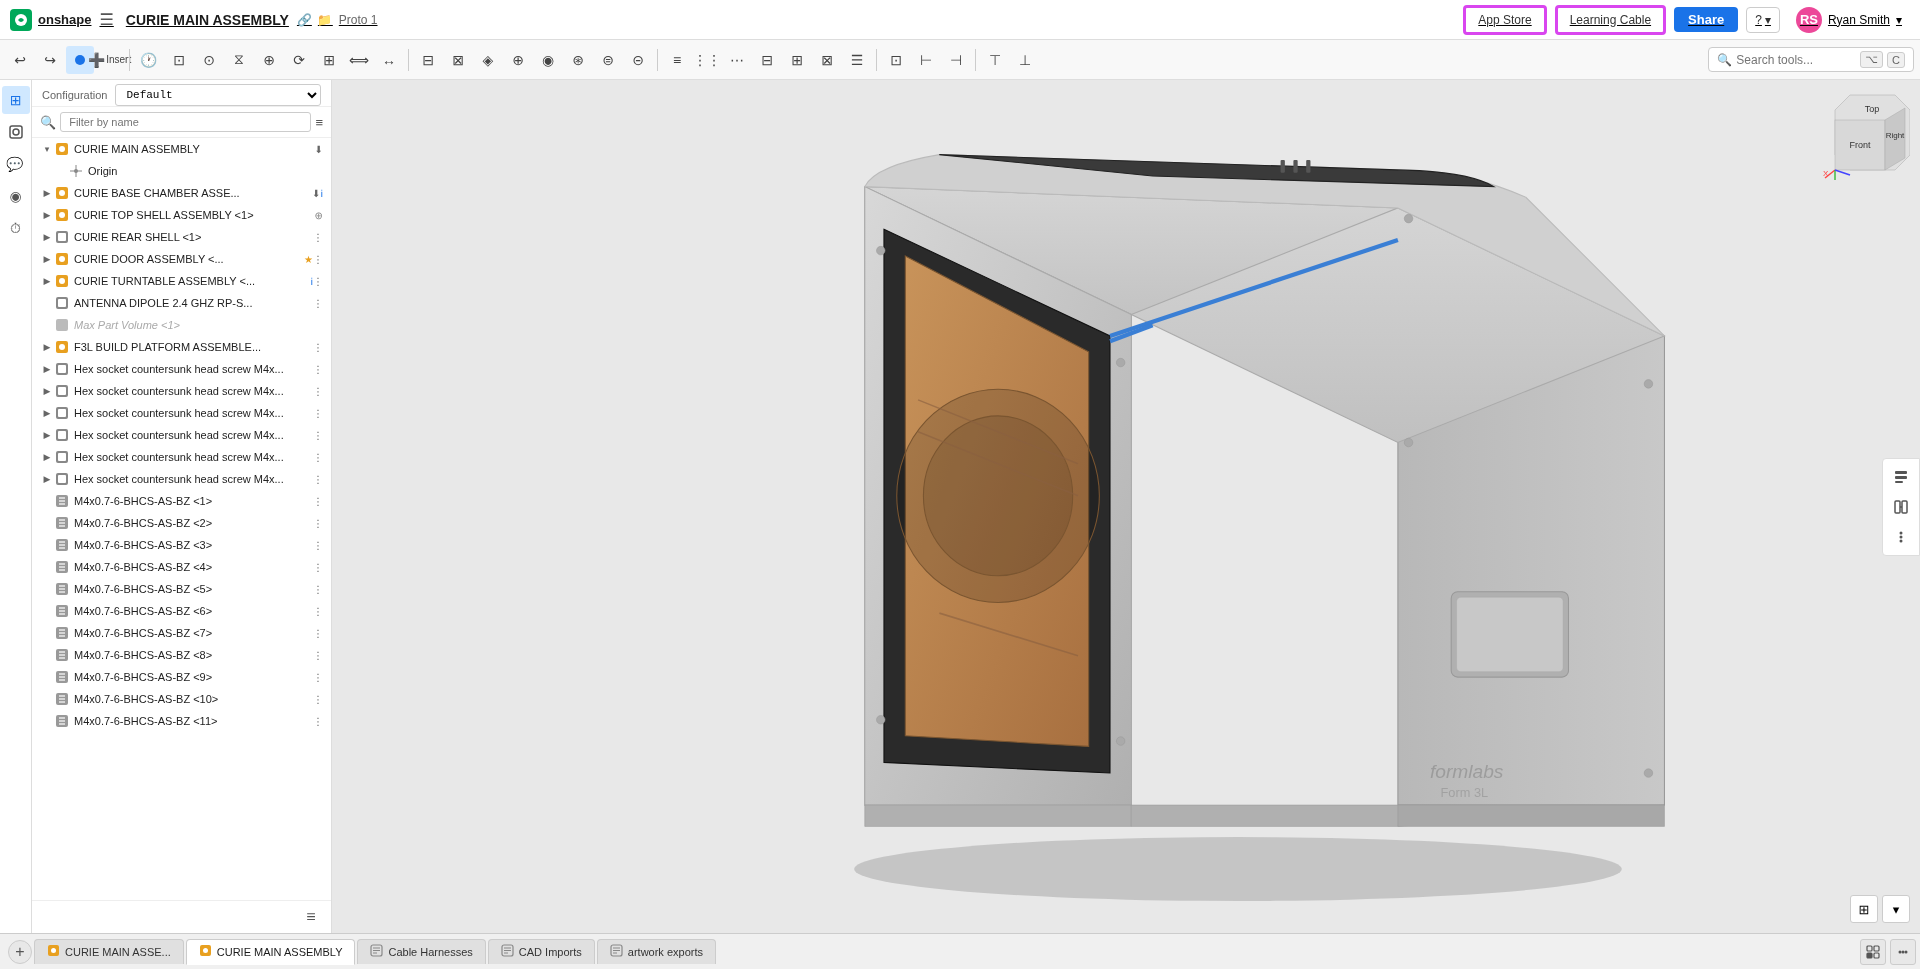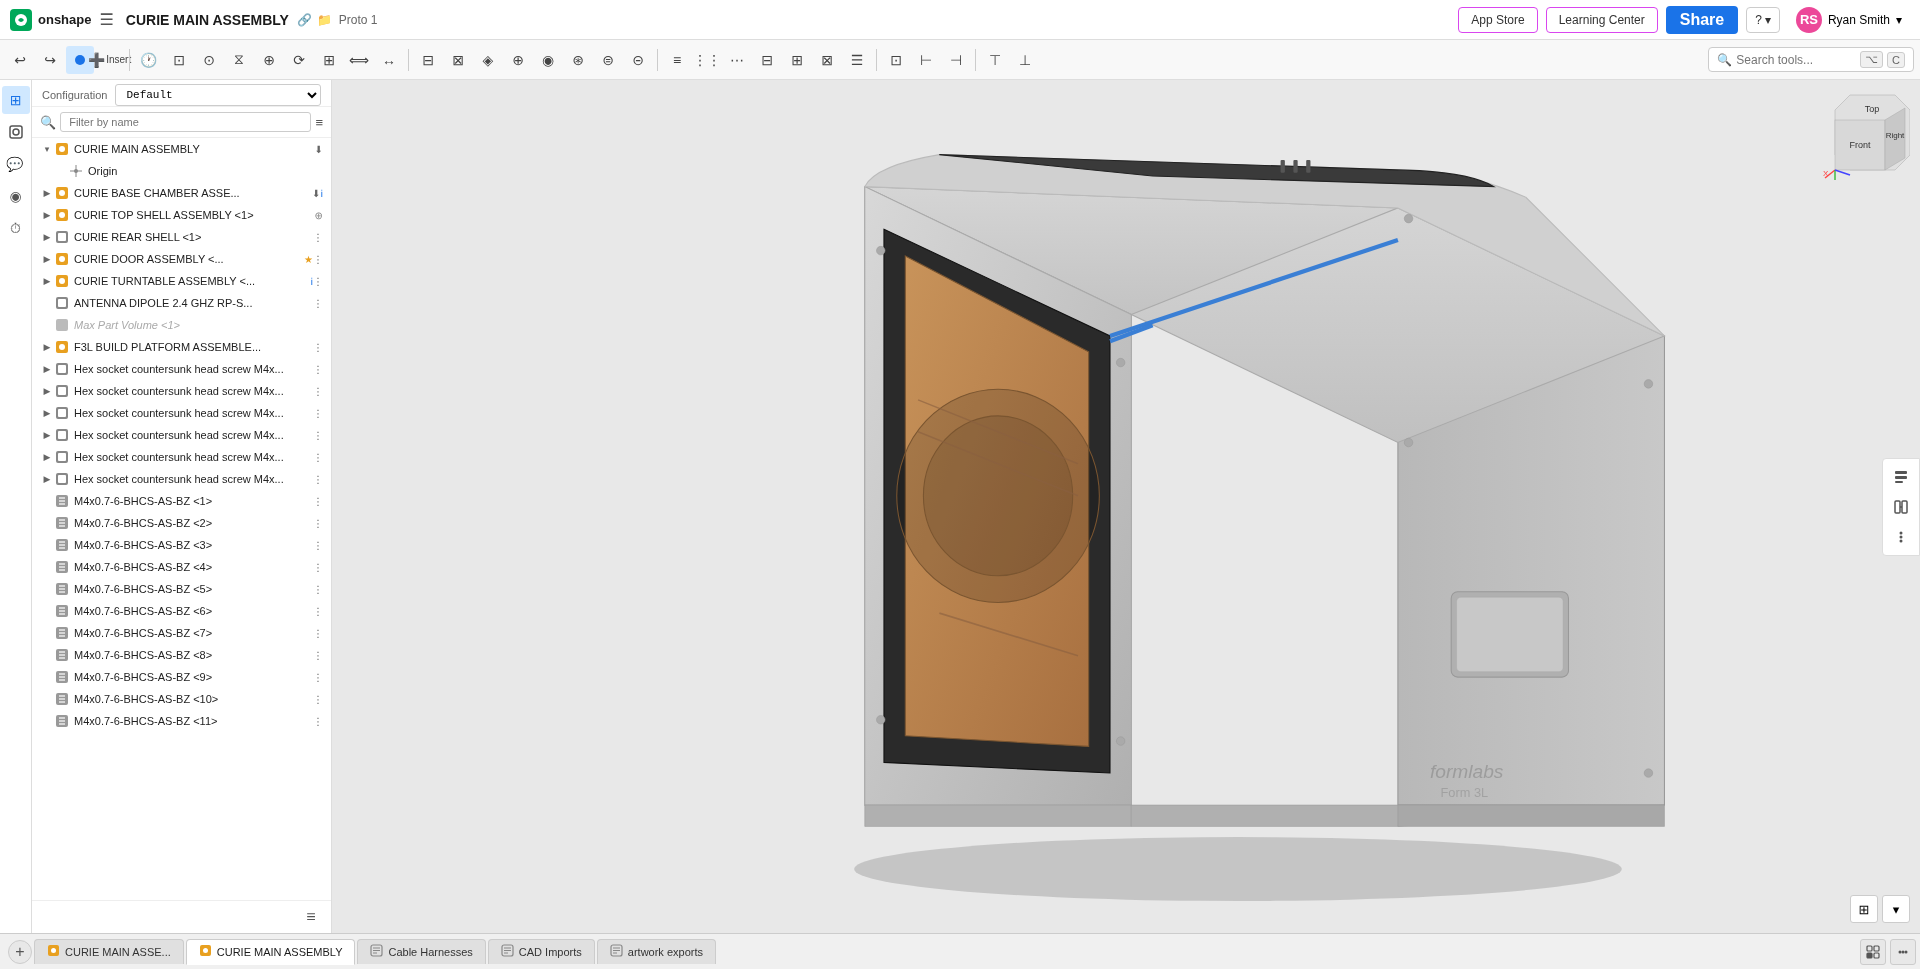--- a/index.html
+++ b/index.html
@@ -2,37 +2,37 @@
 <html><head>
   <meta charset="utf-8">
   <style>
     * { box-sizing: border-box; margin: 0; padding: 0; }
     body { font-family: -apple-system, BlinkMacSystemFont, 'Segoe UI', Arial, sans-serif; font-size: 12px; background: #f0f0f0; overflow: hidden; width: 1920px; height: 969px; }
 
     
     #top-nav {
       display: flex; align-items: center; height: 40px;
       background: #fff; border-bottom: 1px solid #ddd;
-      padding: 0 10px; gap: 8px;
+      padding: 0 10px; gap: 8px; text-decoration: underline;
     }
     #top-nav .logo { display: flex; align-items: center; gap: 6px; font-weight: 700; font-size: 13px; color: #1a1a1a; }
     #top-nav .logo-icon { width: 22px; height: 22px; background: #00a859; border-radius: 4px; display: flex; align-items: center; justify-content: center; }
     #top-nav .logo-icon svg { width: 14px; height: 14px; fill: #fff; }
     #top-nav .hamburger { font-size: 16px; cursor: pointer; color: #555; margin-right: 4px; }
     #top-nav .doc-title { font-size: 14px; font-weight: 700; color: #1a1a1a; }
     #top-nav .doc-meta { display: flex; align-items: center; gap: 6px; color: #666; font-size: 12px; }
     #top-nav .doc-meta span { display: flex; align-items: center; gap: 3px; }
     #top-nav .spacer { flex: 1; }
     #top-nav .btn-appstore, #top-nav .btn-learning {
-      padding: 5px 12px; border: 1px solid #d946ef; background: #fff; border-radius: 4px;
+      padding: 5px 12px; border: 3px solid #d946ef; background: #fff; border-radius: 4px;
       font-size: 12px; cursor: pointer; color: #333;
     }
     #top-nav .btn-share {
       padding: 5px 14px; border: none; background: #1a73e8; border-radius: 4px;
-      font-size: 16px; cursor: pointer; color: #fff; font-weight: 600;
+      font-size: 13px; cursor: pointer; color: #fff; font-weight: 600;
     }
     #top-nav .btn-help {
       padding: 5px 8px; border: 1px solid #ccc; background: #fff; border-radius: 4px;
       font-size: 12px; cursor: pointer; color: #333; display: flex; align-items: center; gap: 3px;
     }
     #top-nav .user-btn {
       display: flex; align-items: center; gap: 6px; cursor: pointer;
       padding: 4px 8px; border-radius: 4px;
     }
     #top-nav .user-avatar {
@@ -204,21 +204,21 @@
   </div>
   <span class="hamburger">☰</span>
   <span class="doc-title">CURIE MAIN ASSEMBLY</span>
   <div class="doc-meta">
     <span>🔗</span>
     <span>📁</span>
     <span>Proto 1</span>
   </div>
   <div class="spacer"></div>
   <button class="btn-appstore">App Store</button>
-  <button class="btn-learning">Learning Center</button>
+  <button class="btn-learning">Learning Cable</button>
   <button class="btn-share">Share</button>
   <button class="btn-help">
     <span>?</span>
     <span>▾</span>
   </button>
   <div class="user-btn">
     <div class="user-avatar">RS</div>
     <span>Ryan Smith</span>
     <span>▾</span>
   </div>

